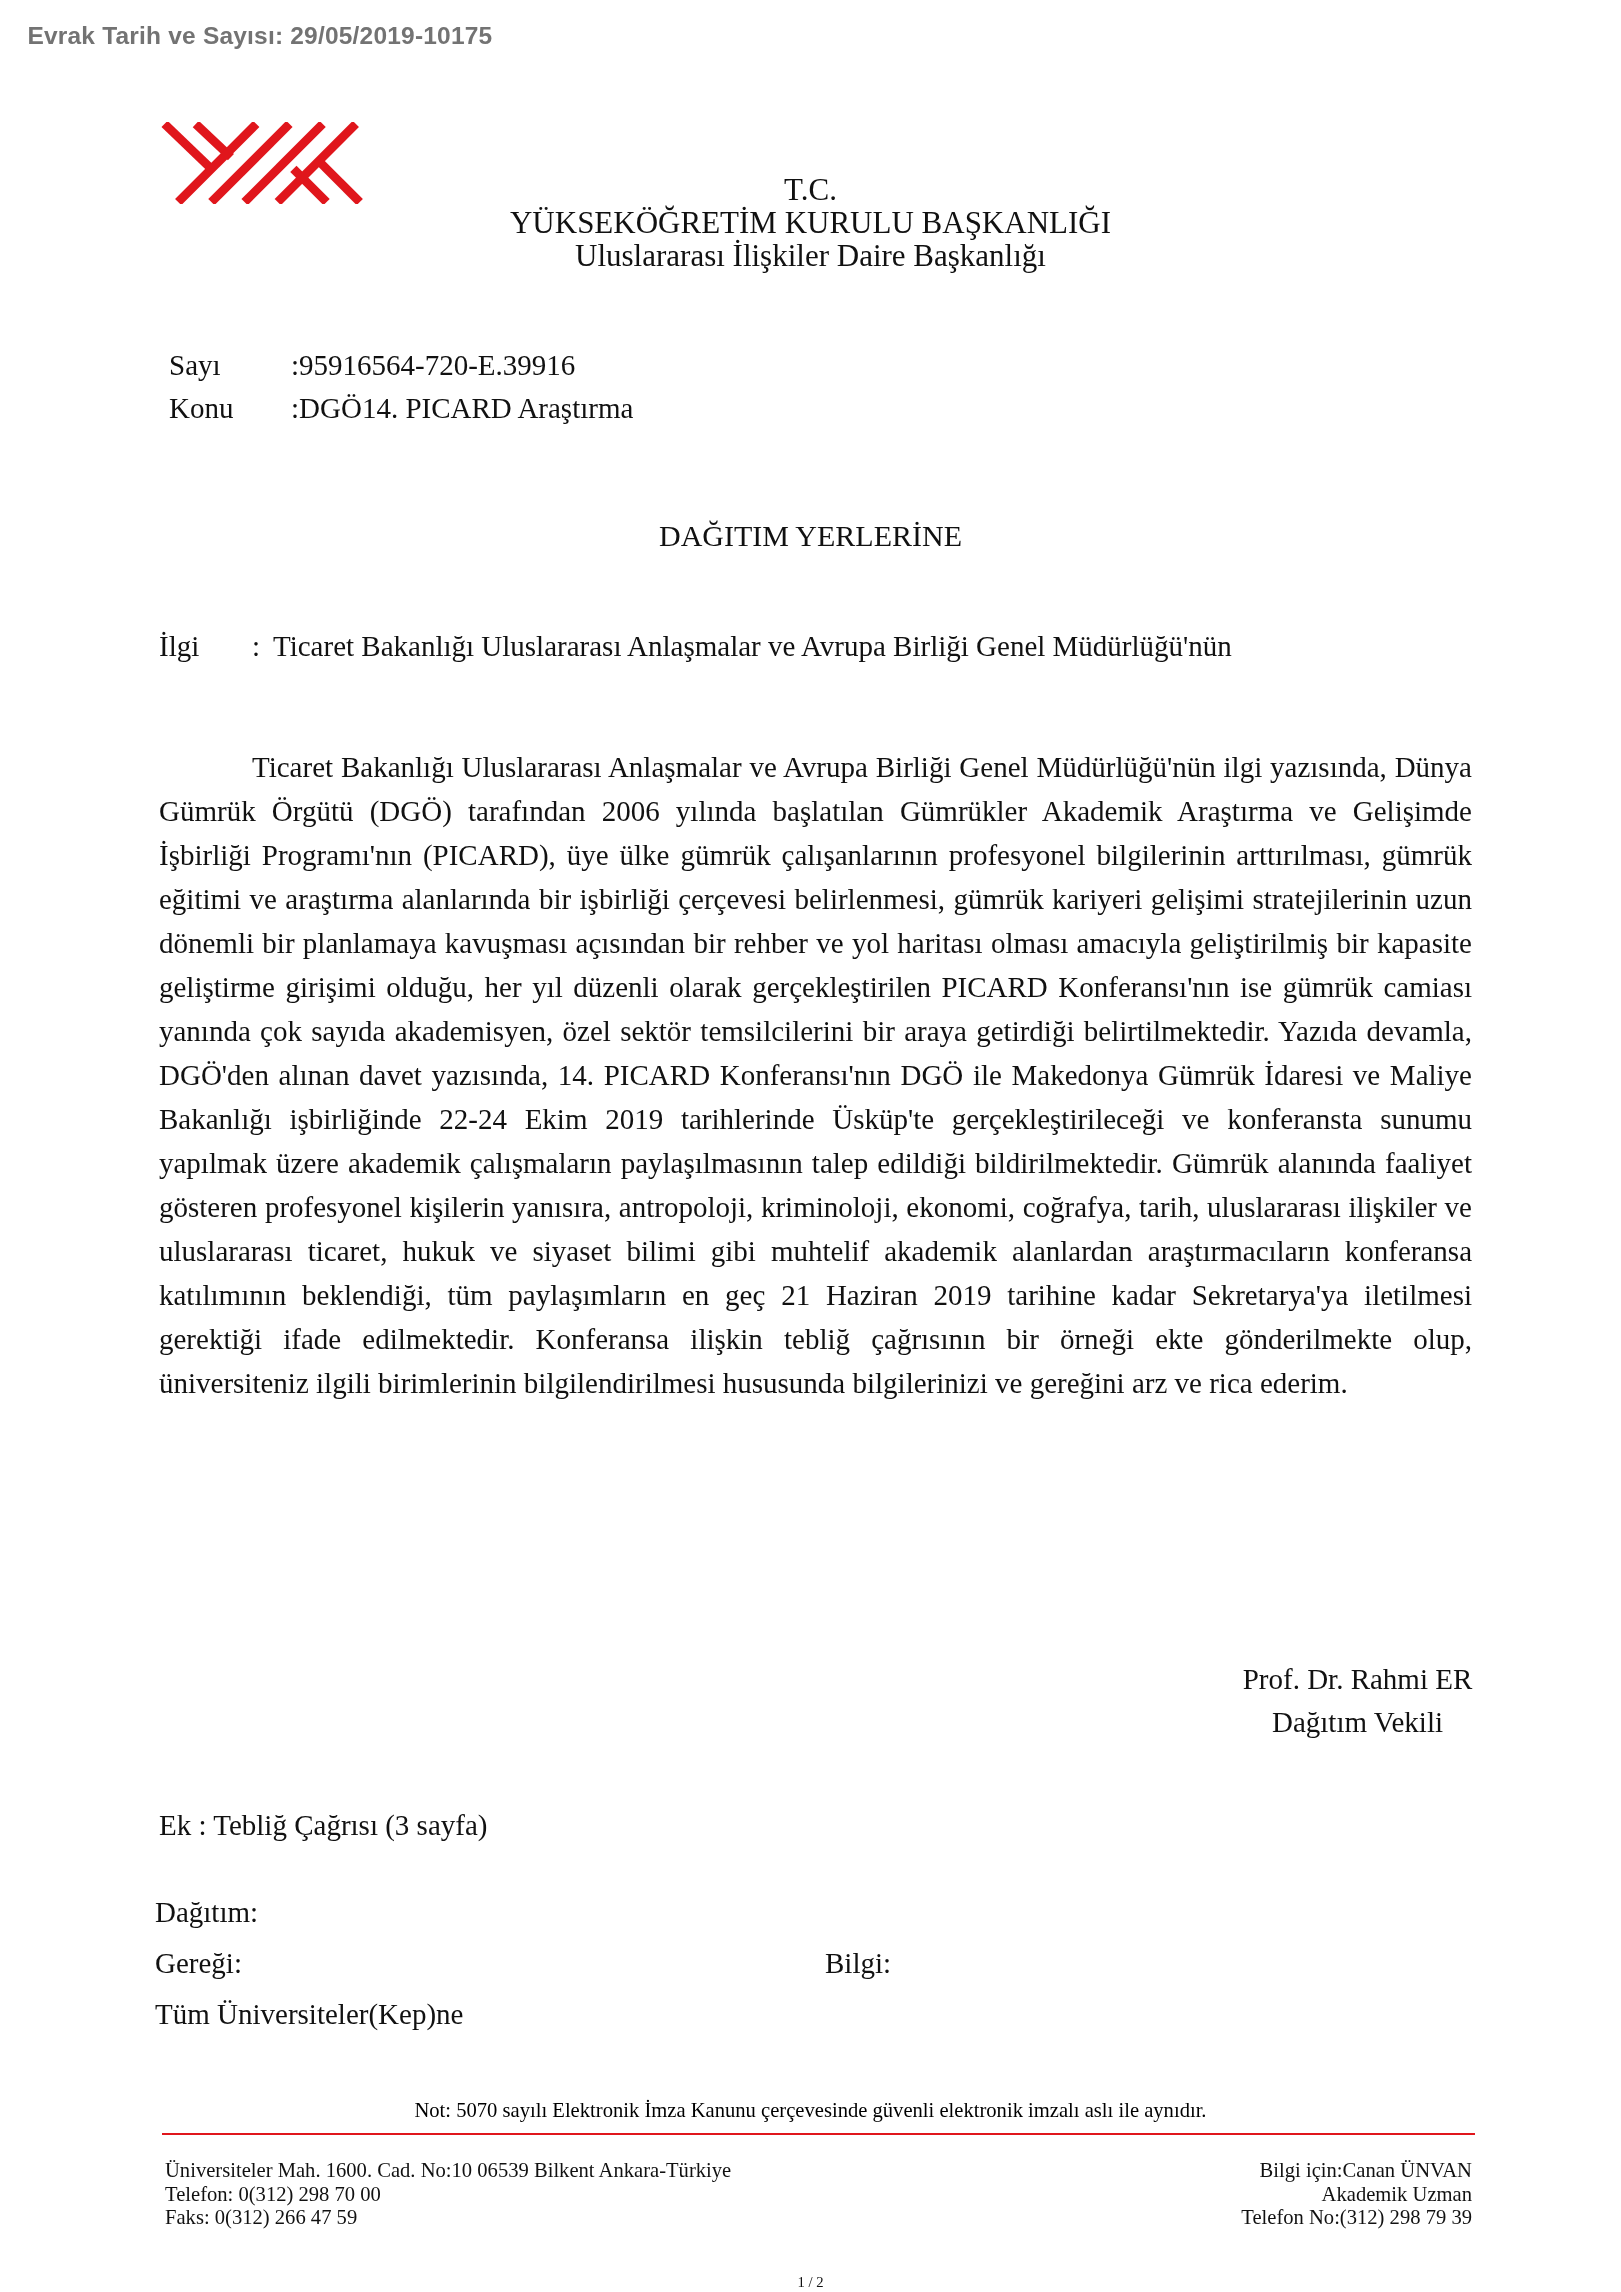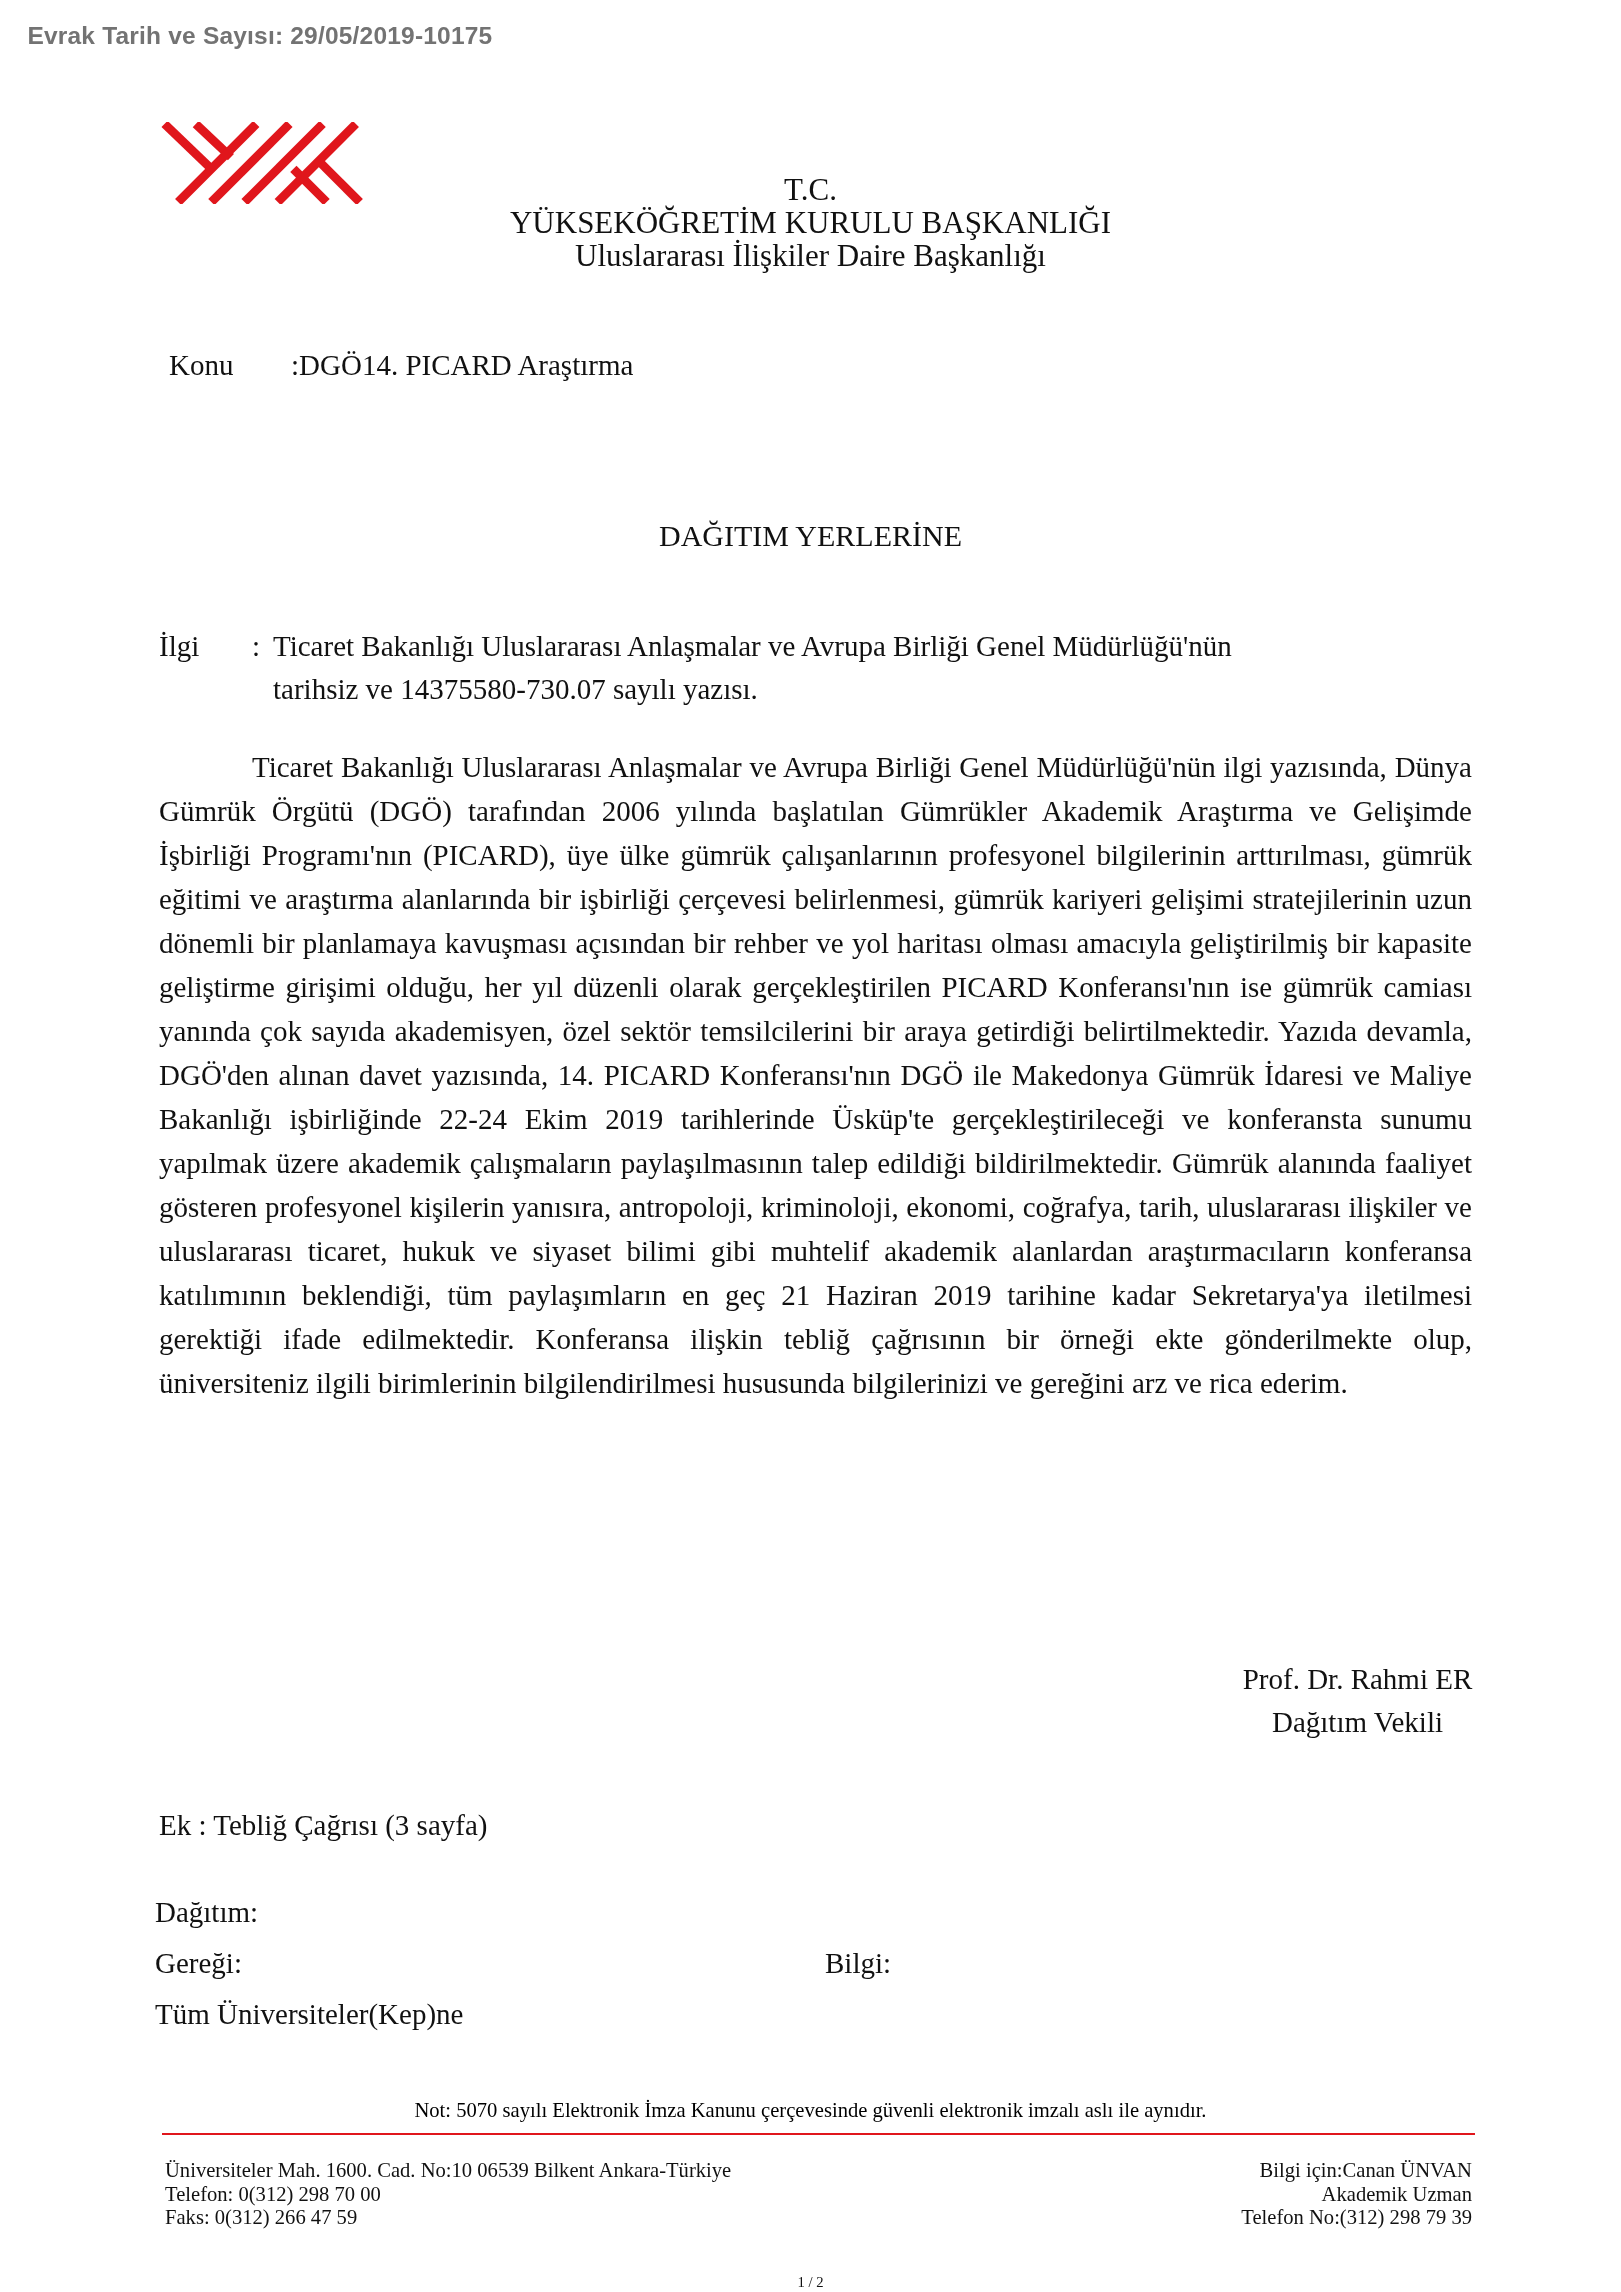--- a/index.html
+++ b/index.html
@@ -55,31 +55,33 @@
 </svg>
 
 <div class="abs header">
   <div>T.C.</div>
   <div>YÜKSEKÖĞRETİM KURULU BAŞKANLIĞI</div>
   <div>Uluslararası İlişkiler Daire Başkanlığı</div>
 </div>
 
 <div class="abs meta">
   <div>
+    <span class="lbl">Sayı</span><span>:95916564-720-E.39916</span>
+  </div>
+  <div>
     <span class="lbl">Konu</span><span>:DGÖ14. PICARD Araştırma</span>
   </div>
 </div>
 
 <div class="abs dist-title">DAĞITIM YERLERİNE</div>
 
 <div class="abs ilgi">
   <span class="lbl">İlgi</span>
   <span class="colon">:</span>
   <div class="txt">Ticaret Bakanlığı Uluslararası Anlaşmalar ve Avrupa Birliği Genel Müdürlüğü'nün</div>
-  <div class="txt2">tarihsiz ve 14375580-730.07 sayılı yazısı.</div>
 </div>
 
 <div class="abs body-text">
   <p>Ticaret Bakanlığı Uluslararası Anlaşmalar ve Avrupa Birliği Genel Müdürlüğü'nün ilgi yazısında, Dünya Gümrük Örgütü (DGÖ) tarafından 2006 yılında başlatılan Gümrükler Akademik Araştırma ve Gelişimde İşbirliği Programı'nın (PICARD), üye ülke gümrük çalışanlarının profesyonel bilgilerinin arttırılması, gümrük eğitimi ve araştırma alanlarında bir işbirliği çerçevesi belirlenmesi, gümrük kariyeri gelişimi stratejilerinin uzun dönemli bir planlamaya kavuşması açısından bir rehber ve yol haritası olması amacıyla geliştirilmiş bir kapasite geliştirme girişimi olduğu, her yıl düzenli olarak gerçekleştirilen PICARD Konferansı'nın ise gümrük camiası yanında çok sayıda akademisyen, özel sektör temsilcilerini bir araya getirdiği belirtilmektedir. Yazıda devamla, DGÖ'den alınan davet yazısında, 14. PICARD Konferansı'nın DGÖ ile Makedonya Gümrük İdaresi ve Maliye Bakanlığı işbirliğinde 22-24 Ekim 2019 tarihlerinde Üsküp'te gerçekleştirileceği ve konferansta sunumu yapılmak üzere akademik çalışmaların paylaşılmasının talep edildiği bildirilmektedir. Gümrük alanında faaliyet gösteren profesyonel kişilerin yanısıra, antropoloji, kriminoloji, ekonomi, coğrafya, tarih, uluslararası ilişkiler ve uluslararası ticaret, hukuk ve siyaset bilimi gibi muhtelif akademik alanlardan araştırmacıların konferansa katılımının beklendiği, tüm paylaşımların en geç 21 Haziran 2019 tarihine kadar Sekretarya'ya iletilmesi gerektiği ifade edilmektedir. Konferansa ilişkin tebliğ çağrısının bir örneği ekte gönderilmekte olup, üniversiteniz ilgili birimlerinin bilgilendirilmesi hususunda bilgilerinizi ve gereğini arz ve rica ederim.</p>
 </div>
 
 <div class="abs sign">
   <div class="name">Prof. Dr. Rahmi ER</div>
   <div>Dağıtım Vekili</div>
 </div>

